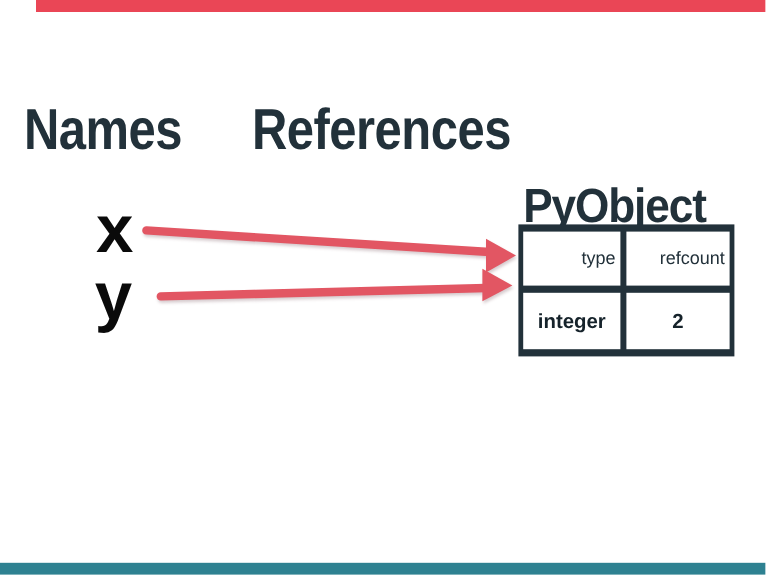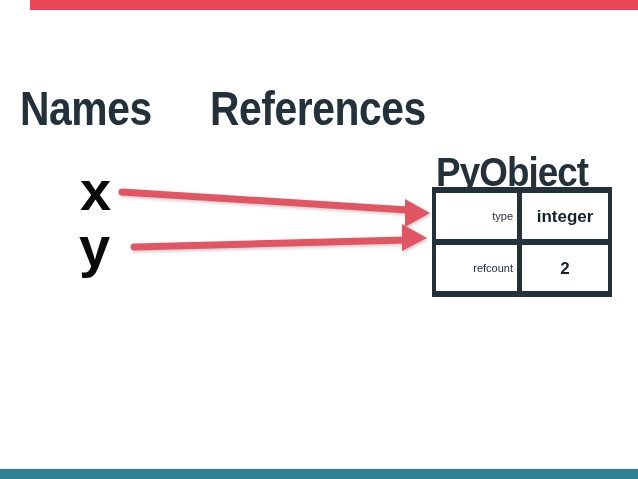--- a/index.html
+++ b/index.html
@@ -53,21 +53,21 @@
     gap: 6px 5px;
   }
   .cell {
     background: #ffffff;
     display: flex; align-items: center;
     line-height: 1;
   }
   .cell.lbl {
     justify-content: flex-end;
     padding-right: 4px;
-    font-size: 11px;
+    font-size: 15px;
   }
   .cell.val {
     justify-content: center;
     font-size: 17px; font-weight: 700;
   }
 </style>
 </head>
 <body>
 
 <div class="bar-top" style="background-color: rgb(234, 70, 86);"></div>
@@ -88,20 +88,20 @@
   <g>
     <line x1="134" y1="247" x2="405" y2="240" stroke-width="7" stroke-linecap="round" stroke="#e25663"></line>
     <polygon points="427,238 402,224 402,251" fill="#e25663"></polygon>
   </g>
 </svg>
 
 <div class="pyobj-title" style="color: rgb(34, 49, 58);">PyObject</div>
 
 <div class="pyobj-table" style="background-color: rgb(34, 49, 58);">
   <div class="cell lbl" style="color: rgb(34, 49, 58);">type</div>
+  <div class="cell lbl" style="color: rgb(34, 49, 58);">refcount</div>
+
   <div class="cell val" style="color: rgb(21, 34, 42);">integer</div>
-
-  <div class="cell lbl" style="color: rgb(34, 49, 58);">refcount</div>
   <div class="cell val" style="color: rgb(21, 34, 42);">2</div>
 
 </div>
 
 <div class="bar-bottom" style="background-color: rgb(46, 129, 145);"></div>
 
 </body></html>

